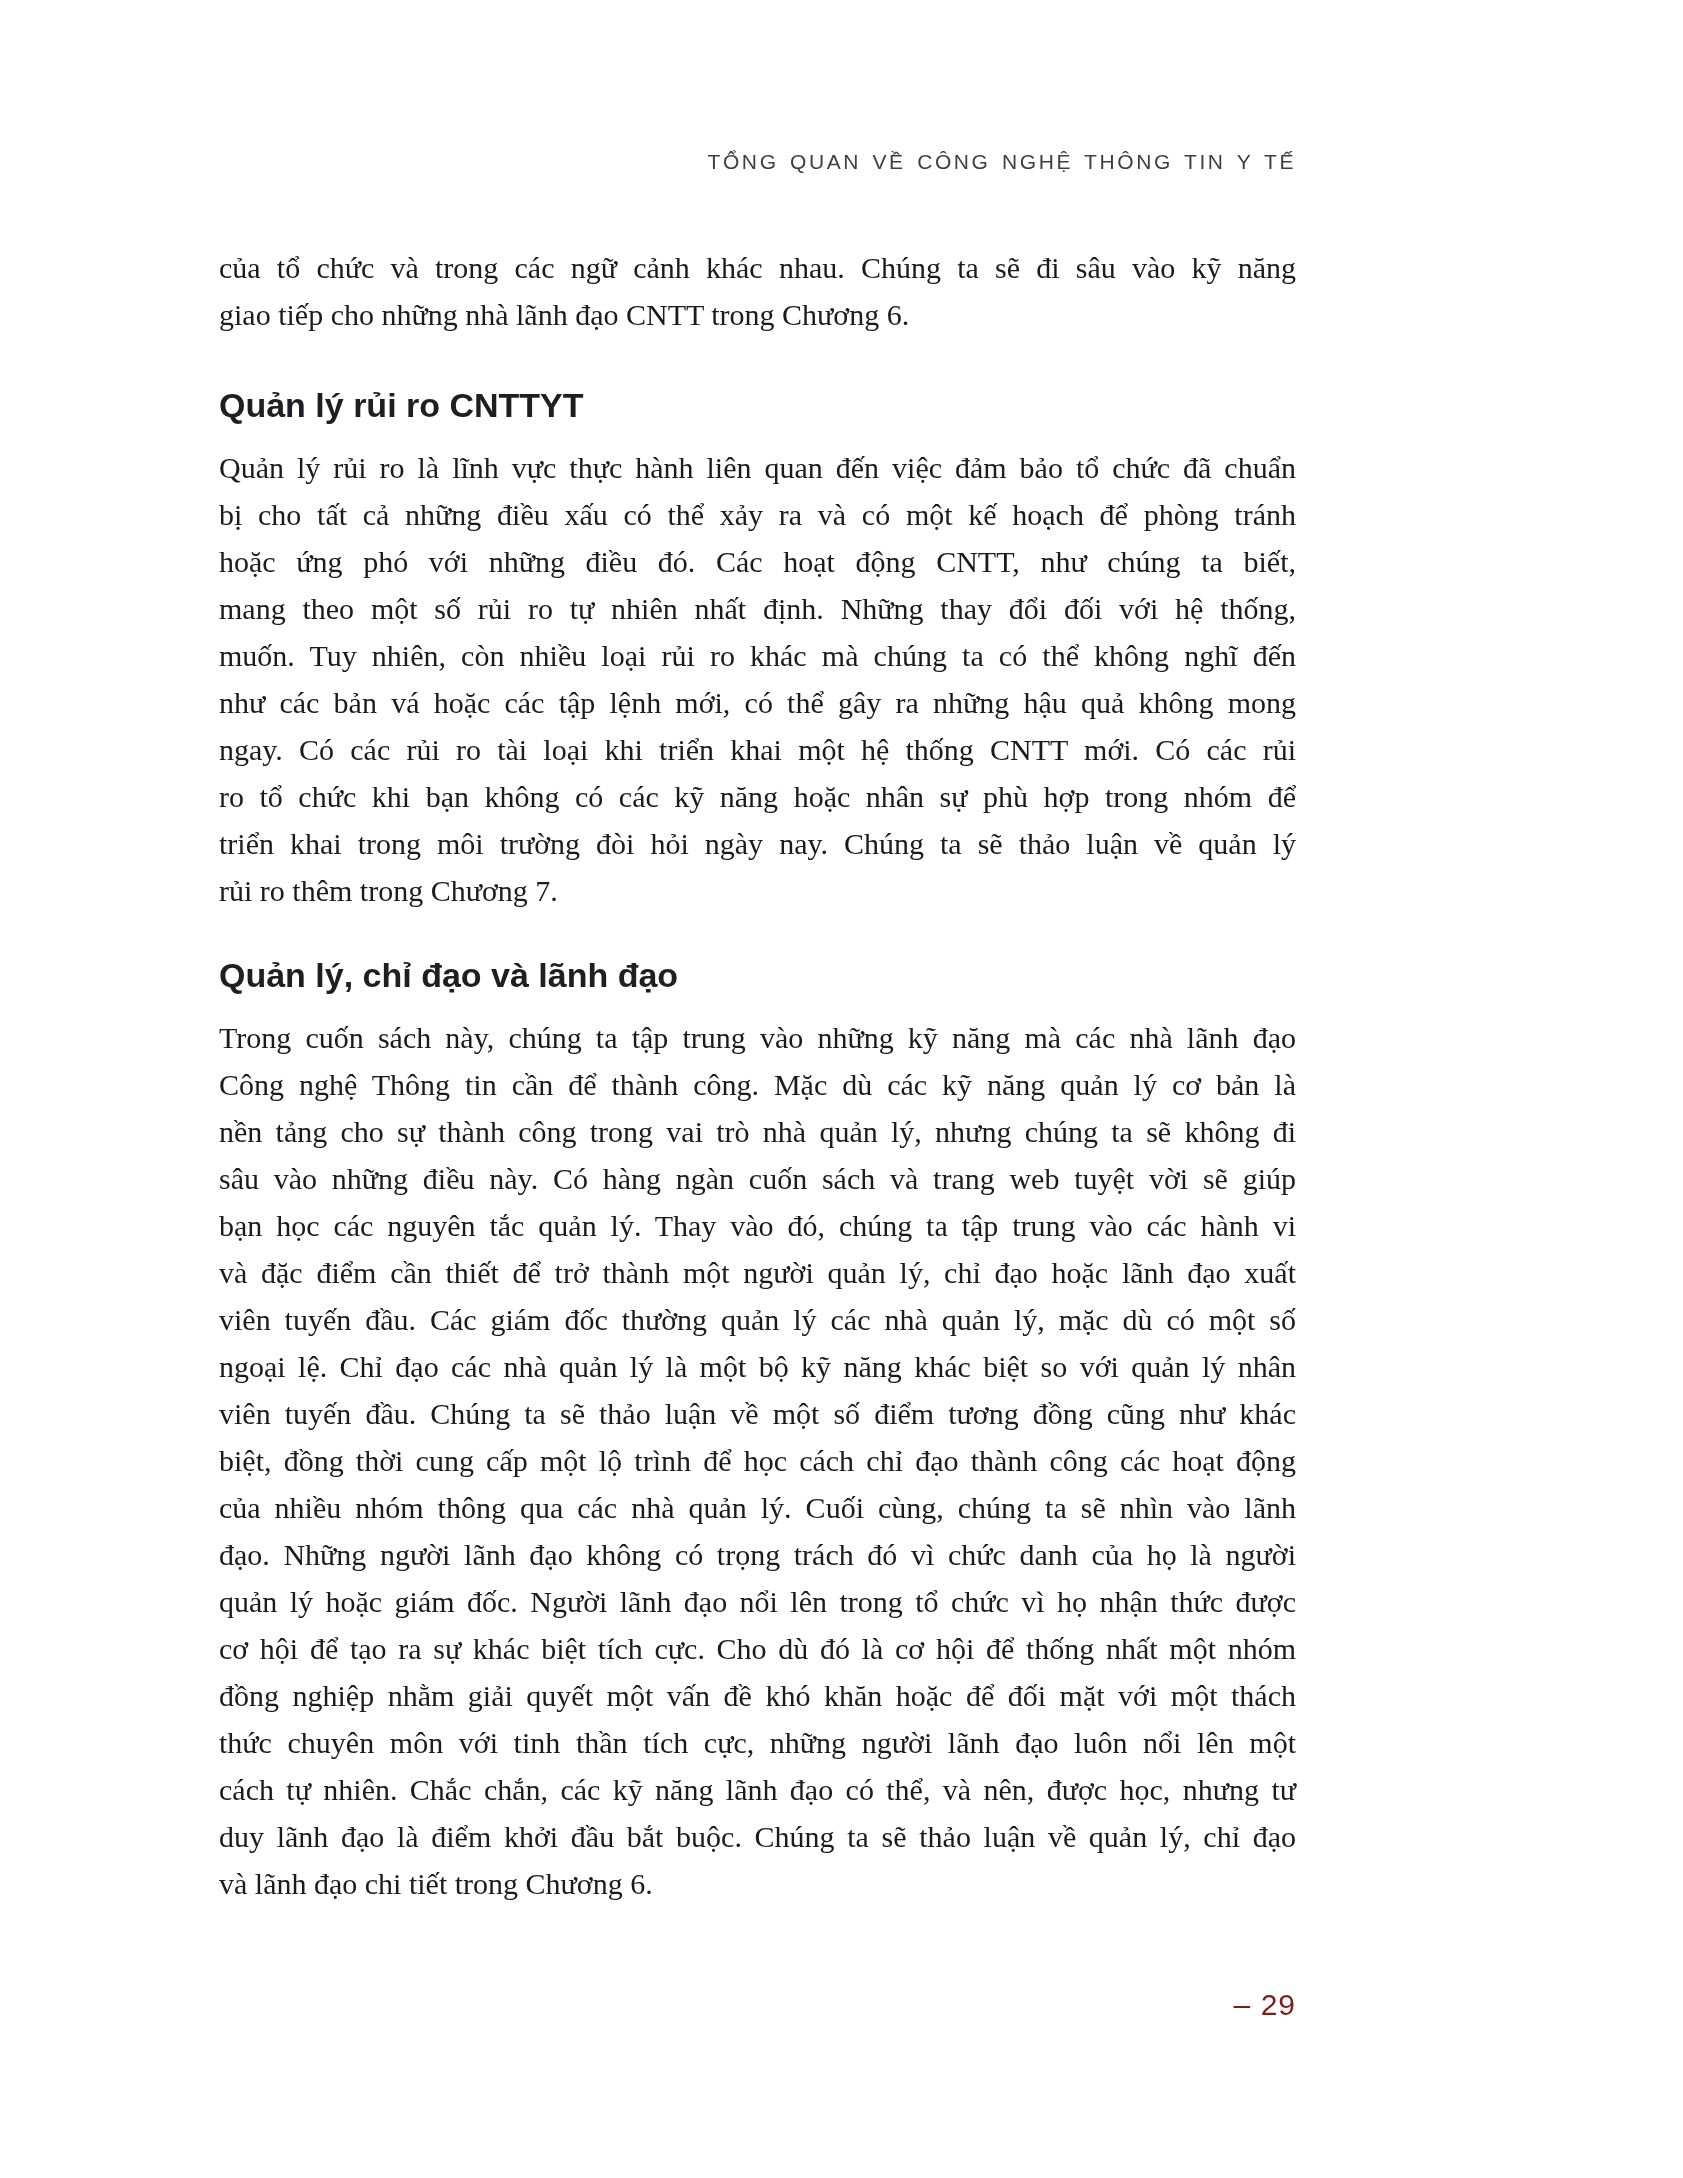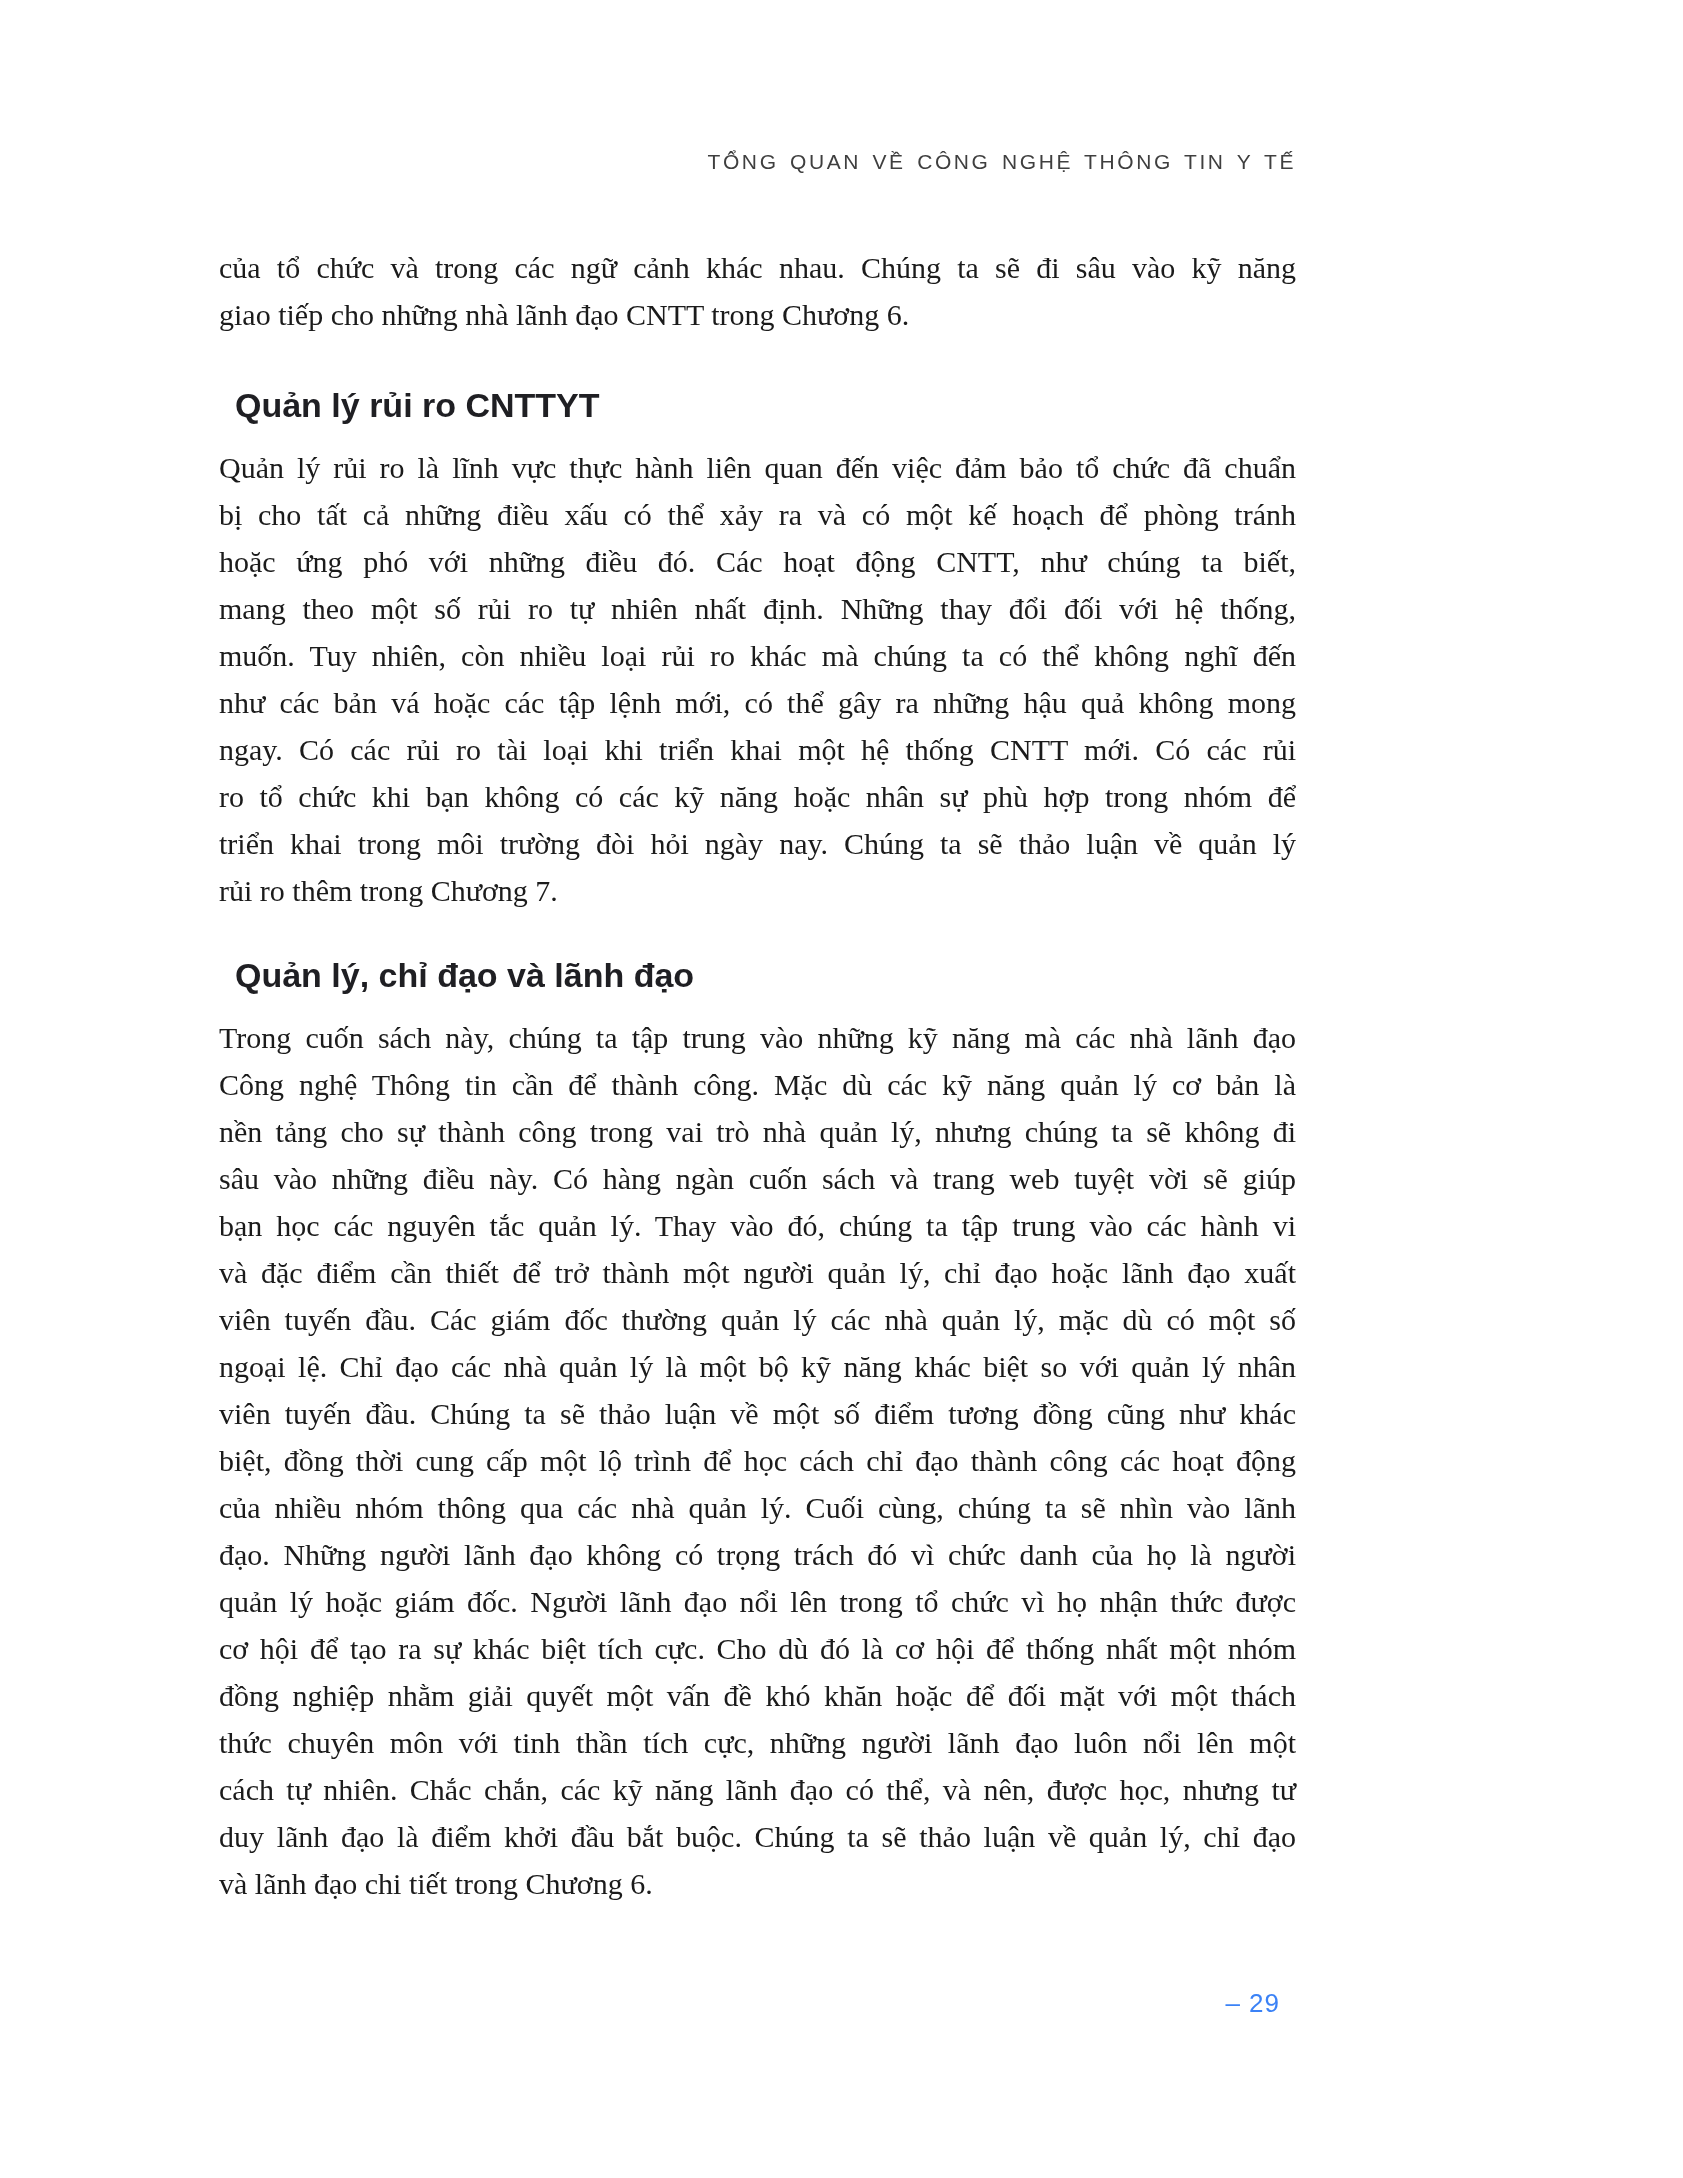--- a/index.html
+++ b/index.html
@@ -49,36 +49,36 @@
   }
   .line.last {
     text-align-last: left;
   }
   h2.section-heading {
     font-family: "Liberation Sans", sans-serif;
     font-weight: 700;
     font-size: 34px;
     line-height: 44px;
     color: #1f1f23;
-    margin: 16px;
+    margin: 0;
   }
   h2.heading-1 { margin-top: 45px; }
   .para-2      { margin-top: 17px; }
   h2.heading-2 { margin-top: 39px; }
   .para-3      { margin-top: 17px; }
   .page-number {
     position: absolute;
     top: 1988px;
-    left: 203px;
+    left: 219px;
     width: 1077px;
     text-align: right;
     font-family: "Liberation Sans", sans-serif;
-    font-size: 26px;
+    font-size: 30px;
     letter-spacing: 1px;
-    color: #3b82f6;
+    color: #7f1d1d;
   }
 </style>
 </head>
 <body>
 
 <div class="page">
 
   <div class="running-header">TỔNG QUAN VỀ CÔNG NGHỆ THÔNG TIN Y TẾ</div>
 
   <div class="content">

